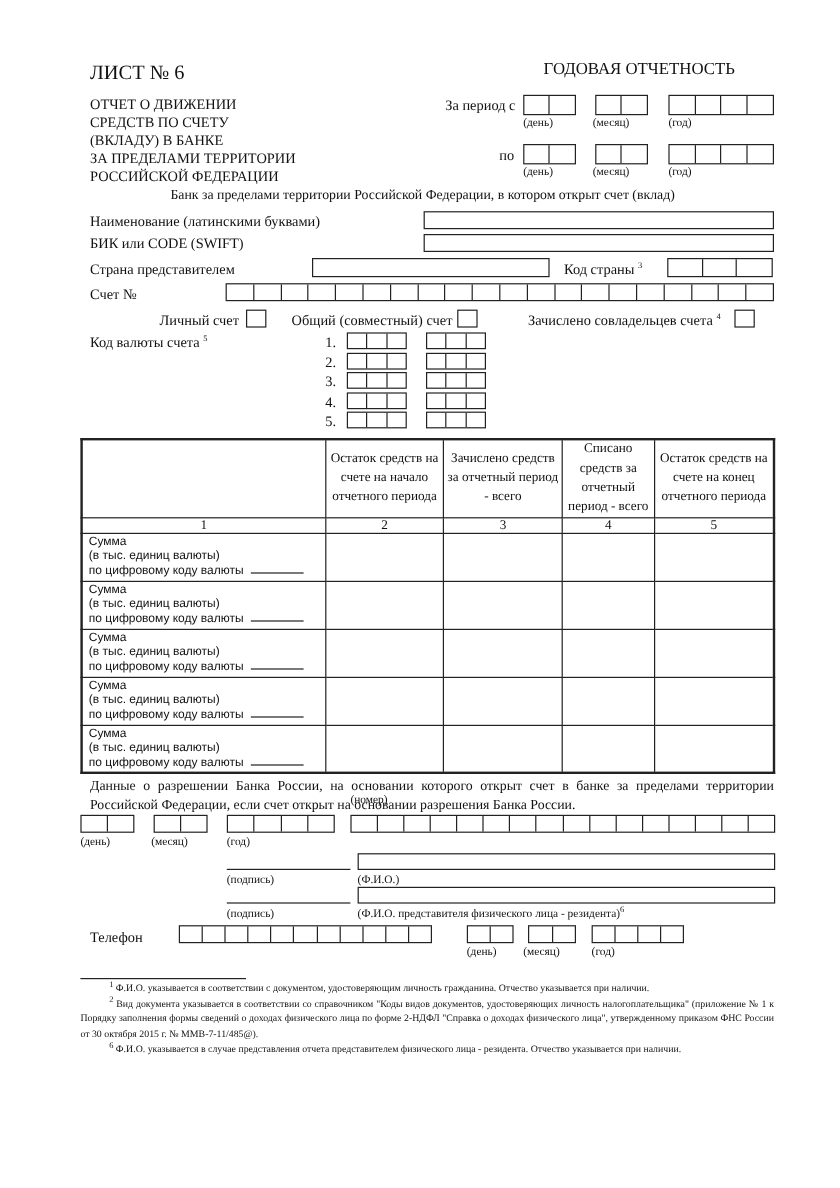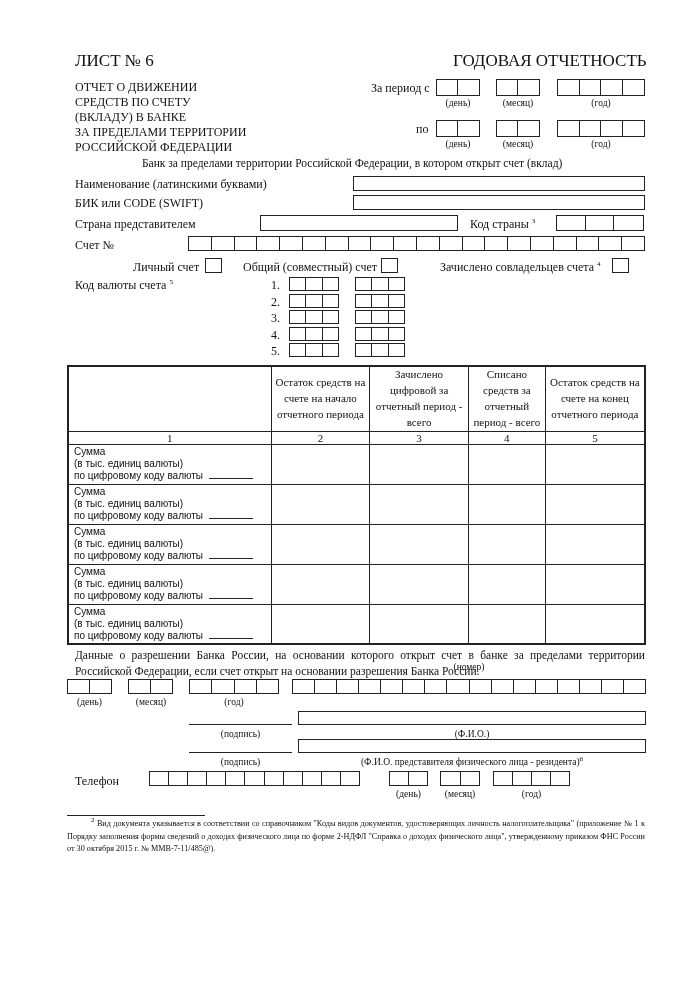--- a/index.html
+++ b/index.html
@@ -4,36 +4,36 @@
 <style>
   * { box-sizing: border-box; margin: 0; padding: 0; }
   html, body { width: 700px; height: 990px; background: #ffffff; overflow: hidden; }
   body { position: relative; font-family: "Liberation Serif", "DejaVu Serif", serif; color: #111; font-size: 12px; }
   .abs { position: absolute; }
   .t { position: absolute; white-space: nowrap; line-height: 1; }
   .cells { position: absolute; display: flex; border: 1.3px solid #222; background: #fff; }
   .cells .c { border-right: 1px solid #222; height: 100%; }
   .cells .c:last-child { border-right: none; }
   .box { position: absolute; border: 1.3px solid #222; background: #fff; }
-  .cap { position: absolute; font-size: 9.5px; text-align: center; white-space: nowrap; }
+  .cap { position: absolute; font-size: 9.5px; white-space: nowrap; }
   .hline { position: absolute; border-top: 1.2px solid #222; }
   sup { font-size: 7px; vertical-align: super; line-height: 0; }
   table.main { position: absolute; left: 67px; top: 365px; width: 579px; border-collapse: collapse; }
   table.main td { border: 1px solid #222; vertical-align: middle; text-align: center; font-size: 11px; line-height: 1.45; }
   table.main { border: 2px solid #222; }
   table.main td.lbl { text-align: left; vertical-align: top; font-family: "Liberation Sans", sans-serif; font-size: 10px; line-height: 1.2; padding: 1px 4px 0 5px; position: relative; }
   .lbl .uline { display: inline-block; width: 44px; border-bottom: 1px solid #222; margin-left: 6px; }
   .foot { position: absolute; left: 67px; width: 578px; font-size: 8.2px; line-height: 1.55; text-align: justify; }
   .foot p { text-indent: 24px; }
 </style>
 </head>
 <body>
 
 <div class="t" style="left:75px;top:52px;font-size:17px;">ЛИСТ № 6</div>
-<div class="t" style="left:453px;top:52px;font-size:17px;">ГОДОВАЯ ОТЧЕТНОСТЬ</div>
+<div class="t" style="left:453px;top:52px;font-size:14px;">ГОДОВАЯ ОТЧЕТНОСТЬ</div>
 
 <div class="abs" style="left:75px;top:80px;font-size:12px;line-height:15px;">
   <div>ОТЧЕТ О ДВИЖЕНИИ</div>
   <div>СРЕДСТВ ПО СЧЕТУ</div>
   <div>(ВКЛАДУ) В БАНКЕ</div>
   <div>ЗА ПРЕДЕЛАМИ ТЕРРИТОРИИ</div>
   <div>РОССИЙСКОЙ ФЕДЕРАЦИИ</div>
 </div>
 
 <div class="t" style="left:371px;top:82px;">За период с</div>
@@ -197,21 +197,21 @@
     <col style="width:204px">
       <col style="width:99px">
       <col style="width:99px">
       <col style="width:77px">
       <col style="width:100px">
   </colgroup>
   <tbody>
       <tr style="height:58px;">
     <td></td>
     <td style="padding:0 2px;">Остаток средств на счете на начало отчетного периода</td>
-    <td style="padding:0 2px;">Зачислено цифровой за отчетный период - всего</td>
+    <td style="padding:0 2px;">Зачислено средств за отчетный период - всего</td>
     <td style="padding:0 2px;">Списано средств за отчетный период - всего</td>
     <td style="padding:0 4px;">Остаток средств на счете на конец отчетного периода</td>
   </tr>
   <tr style="height:13px;">
     <td style="line-height:12px;">1</td>
     <td style="line-height:12px;">2</td>
     <td style="line-height:12px;">3</td>
     <td style="line-height:12px;">4</td>
     <td style="line-height:12px;">5</td>
   </tr>
@@ -352,14 +352,16 @@
     <div class="c" style="flex:1"></div>
     <div class="c" style="flex:1"></div>
     <div class="c" style="flex:1"></div>
   </div>
 <div class="cap" style="left:389px;top:789px;width:39px;">(день)</div>
 <div class="cap" style="left:436px;top:789px;width:48px;">(месяц)</div>
 <div class="cap" style="left:493px;top:789px;width:77px;">(год)</div>
 
 <div class="hline" style="left:67px;top:815px;width:138px;border-top-width:1.5px;"></div>
 <div class="foot" style="top:818px;">
+  <p><sup>1</sup> <span>Ф.И.О. указывается в соответствии с документом, удостоверяющим личность гражданина. Отчество указывается при наличии.</span></p>
   <p><sup>2</sup> <span>Вид документа указывается в соответствии со справочником "Коды видов документов, удостоверяющих личность налогоплательщика" (приложение № 1 к Порядку заполнения формы сведений о доходах физического лица по форме 2-НДФЛ "Справка о доходах физического лица", утвержденному приказом ФНС России от 30 октября 2015 г. № ММВ-7-11/485@).</span></p>
+  <p><sup>6</sup> <span>Ф.И.О. указывается в случае представления отчета представителем физического лица - резидента. Отчество указывается при наличии.</span></p>
 </div>
 
 </body></html>

